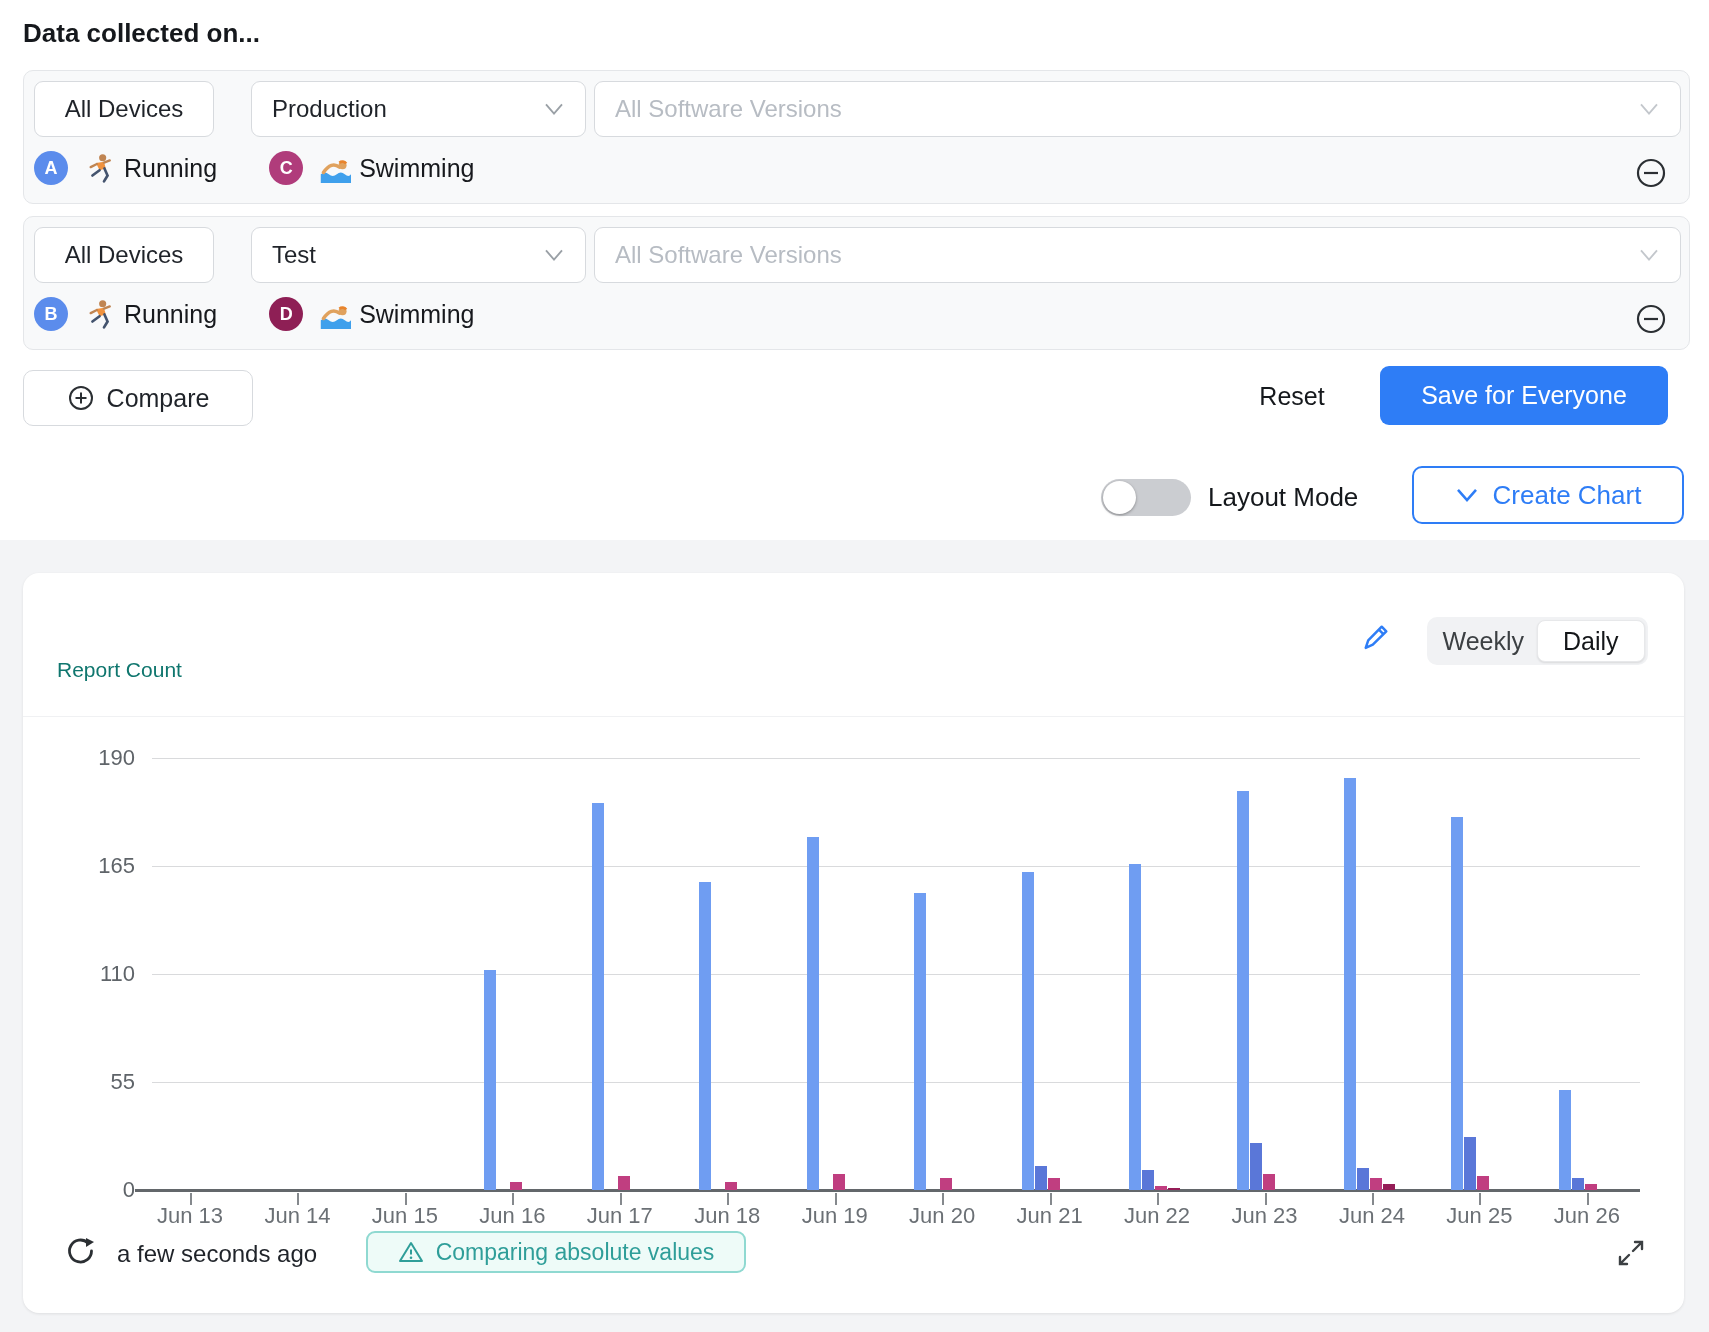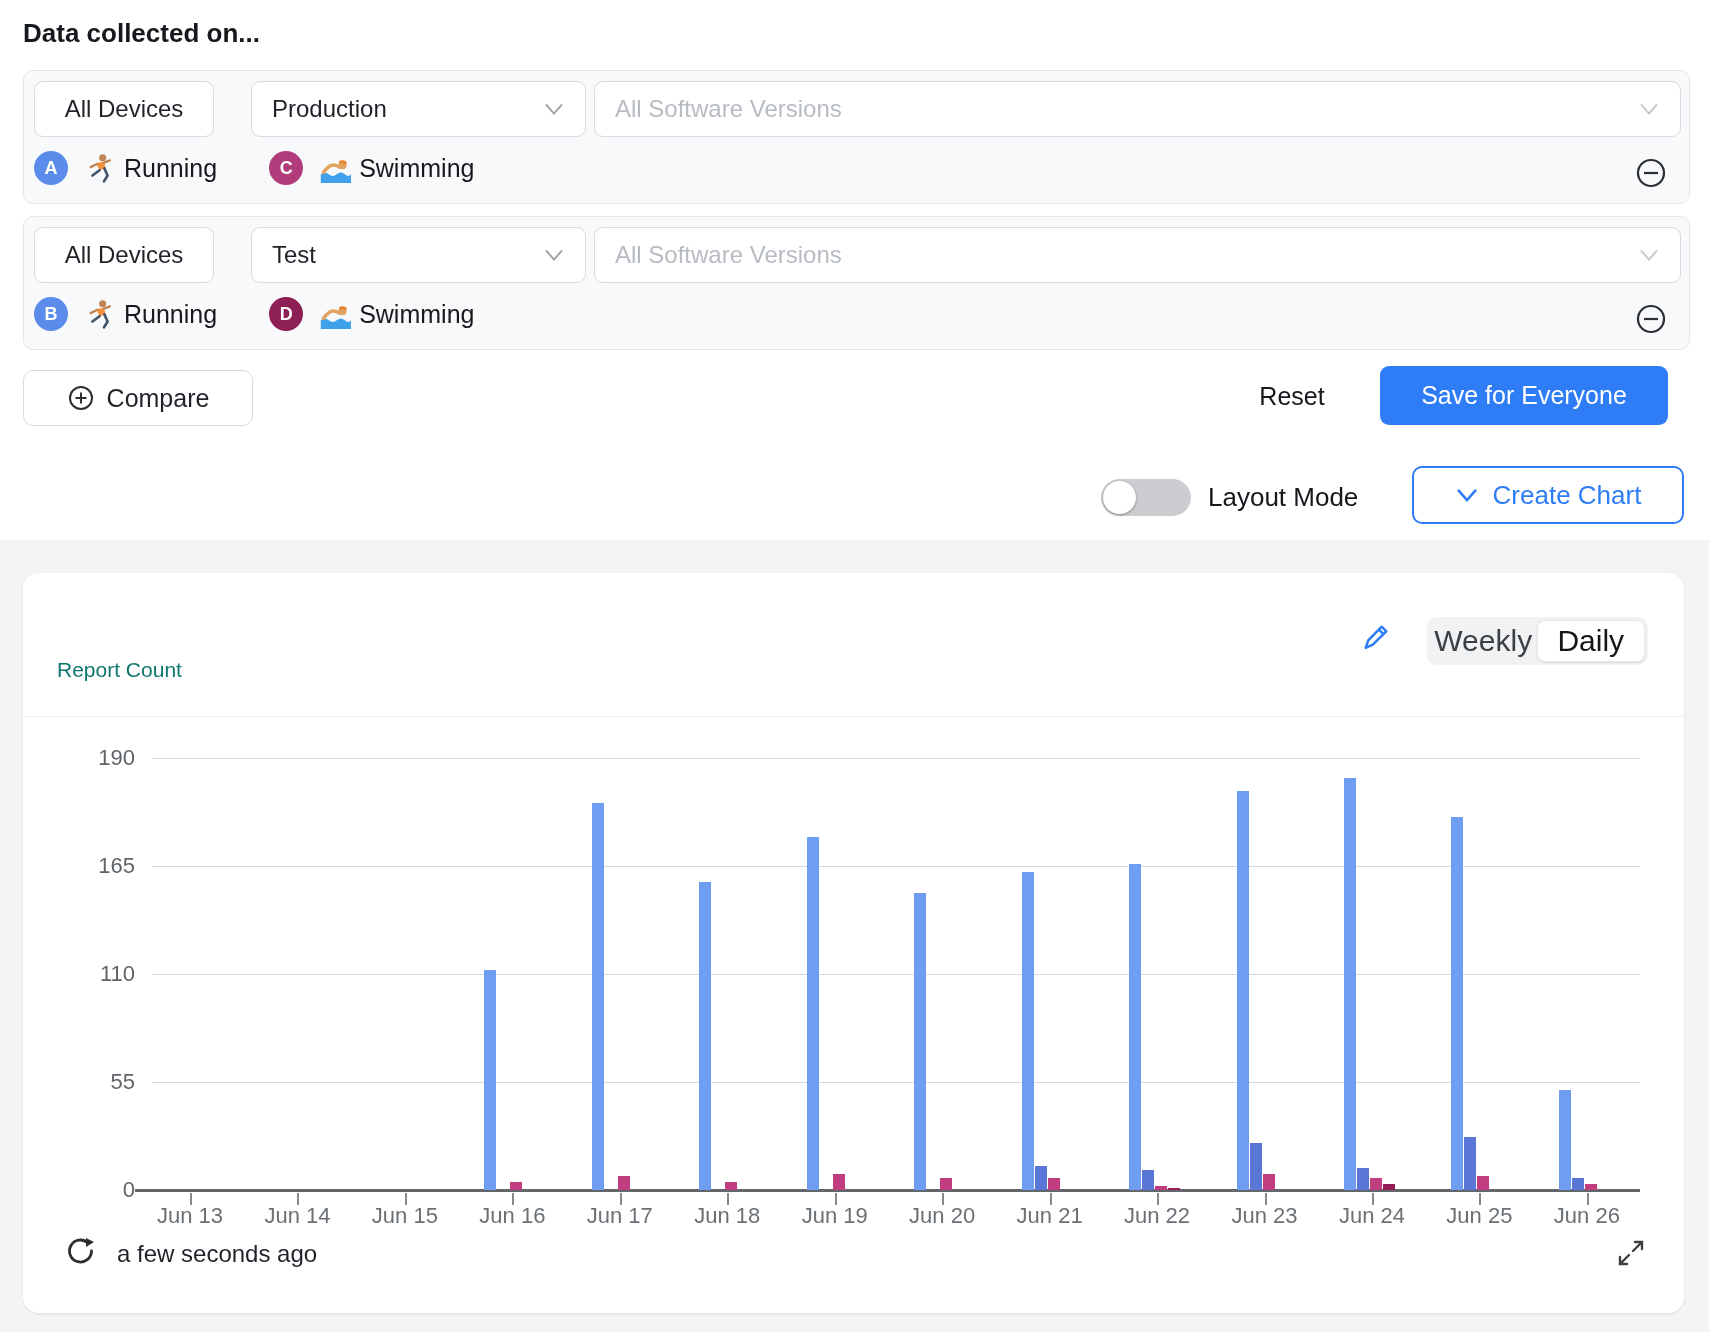--- a/index.html
+++ b/index.html
@@ -47,21 +47,21 @@
   .card { left:23px; top:573px; width:1661px; height:740px; background:#fff; border-radius:16px;
     box-shadow:0 1px 3px rgba(0,0,0,.09); }
   .card-title { left:32px; top:30px; display:flex; align-items:center; gap:11px; }
   .title-icon { width:36px; height:36px; }
   .title-text { font-size:27px; color:#1b1e22; font-weight:500; }
   .card-subtitle { left:34px; top:85px; font-size:21px; color:#0f766e; }
   .pencil-btn { left:1337px; top:48px; width:32px; height:32px; cursor:pointer; }
   .segmented { left:1404px; top:44px; width:221px; height:48px; background:#f1f2f4; border-radius:10px;
     display:flex; align-items:center; padding:3px; }
   .seg-item { flex:1; height:42px; display:flex; align-items:center; justify-content:center;
-    font-size:30px; color:#3c4043; cursor:pointer; }
+    font-size:25px; color:#3c4043; cursor:pointer; }
   .seg-item.selected { background:#fff; border-radius:8px; border:1px solid #e7e8ea;
     box-shadow:0 1px 2px rgba(0,0,0,.10); color:#141619; }
   .card-divider { left:0; top:143px; width:1661px; height:1px; background:#f0f1f3; }
 
   .plot-area { left:0; top:0; width:1661px; height:740px; }
   .gridline { position:absolute; left:129px; width:1488px; height:1px; background:#d9dadc; }
   .y-label { position:absolute; left:32px; width:80px; text-align:right; font-size:22px; color:#5f6469; }
   .x-axis { position:absolute; left:112px; top:616px; width:1505px; height:3px; background:#63676b; }
   .x-tick { position:absolute; top:620px; width:2px; height:12px; background:#85898d; }
   .x-label { position:absolute; top:630px; width:110px; text-align:center; font-size:22px; color:#6b7075; }
@@ -269,18 +269,26 @@
         <div class="bar" style="left: 1535.85px; top: 516.855px; height: 100.145px; width: 12px; background: rgb(111, 157, 242);"></div>
         <div class="bar" style="left: 1548.85px; top: 605.218px; height: 11.7818px; width: 12px; background: rgb(90, 119, 216);"></div>
         <div class="bar" style="left: 1561.85px; top: 611.109px; height: 5.89091px; width: 12px; background: rgb(192, 62, 128);"></div>
       </div>
 
     <svg class="abs footer-refresh" viewBox="0 0 32 32">
       <path d="M23 7 a11 11 0 1 0 3.5 8" fill="none" stroke="#2b2f33" stroke-width="2.8" stroke-linecap="round"></path>
       <polygon points="21,2 29,6 21,11" fill="#2b2f33"></polygon>
     </svg>
     <div class="abs footer-updated">a few seconds ago</div>
+    <div class="abs warn-pill">
+      <svg width="26" height="24" viewBox="0 0 26 24">
+        <path d="M13 3 L24 21 L2 21 Z" fill="none" stroke="#2f9e99" stroke-width="2" stroke-linejoin="round"></path>
+        <line x1="13" y1="9.5" x2="13" y2="14.5" stroke="#2f9e99" stroke-width="2"></line>
+        <circle cx="13" cy="17.8" r="1.3" fill="#2f9e99"></circle>
+      </svg>
+      <span class="warn-text" style="color:#2f9e99">Comparing absolute values</span>
+    </div>
     <svg class="abs expand-btn" viewBox="0 0 28 28">
       <path d="M18 3 h7 v7 M25 3 L16 12 M10 25 H3 V18 M3 25 L12 16" fill="none" stroke="#3c4043" stroke-width="2.4" stroke-linecap="round"></path>
     </svg>
   </div>
 
 </div>
 
 </body></html>

